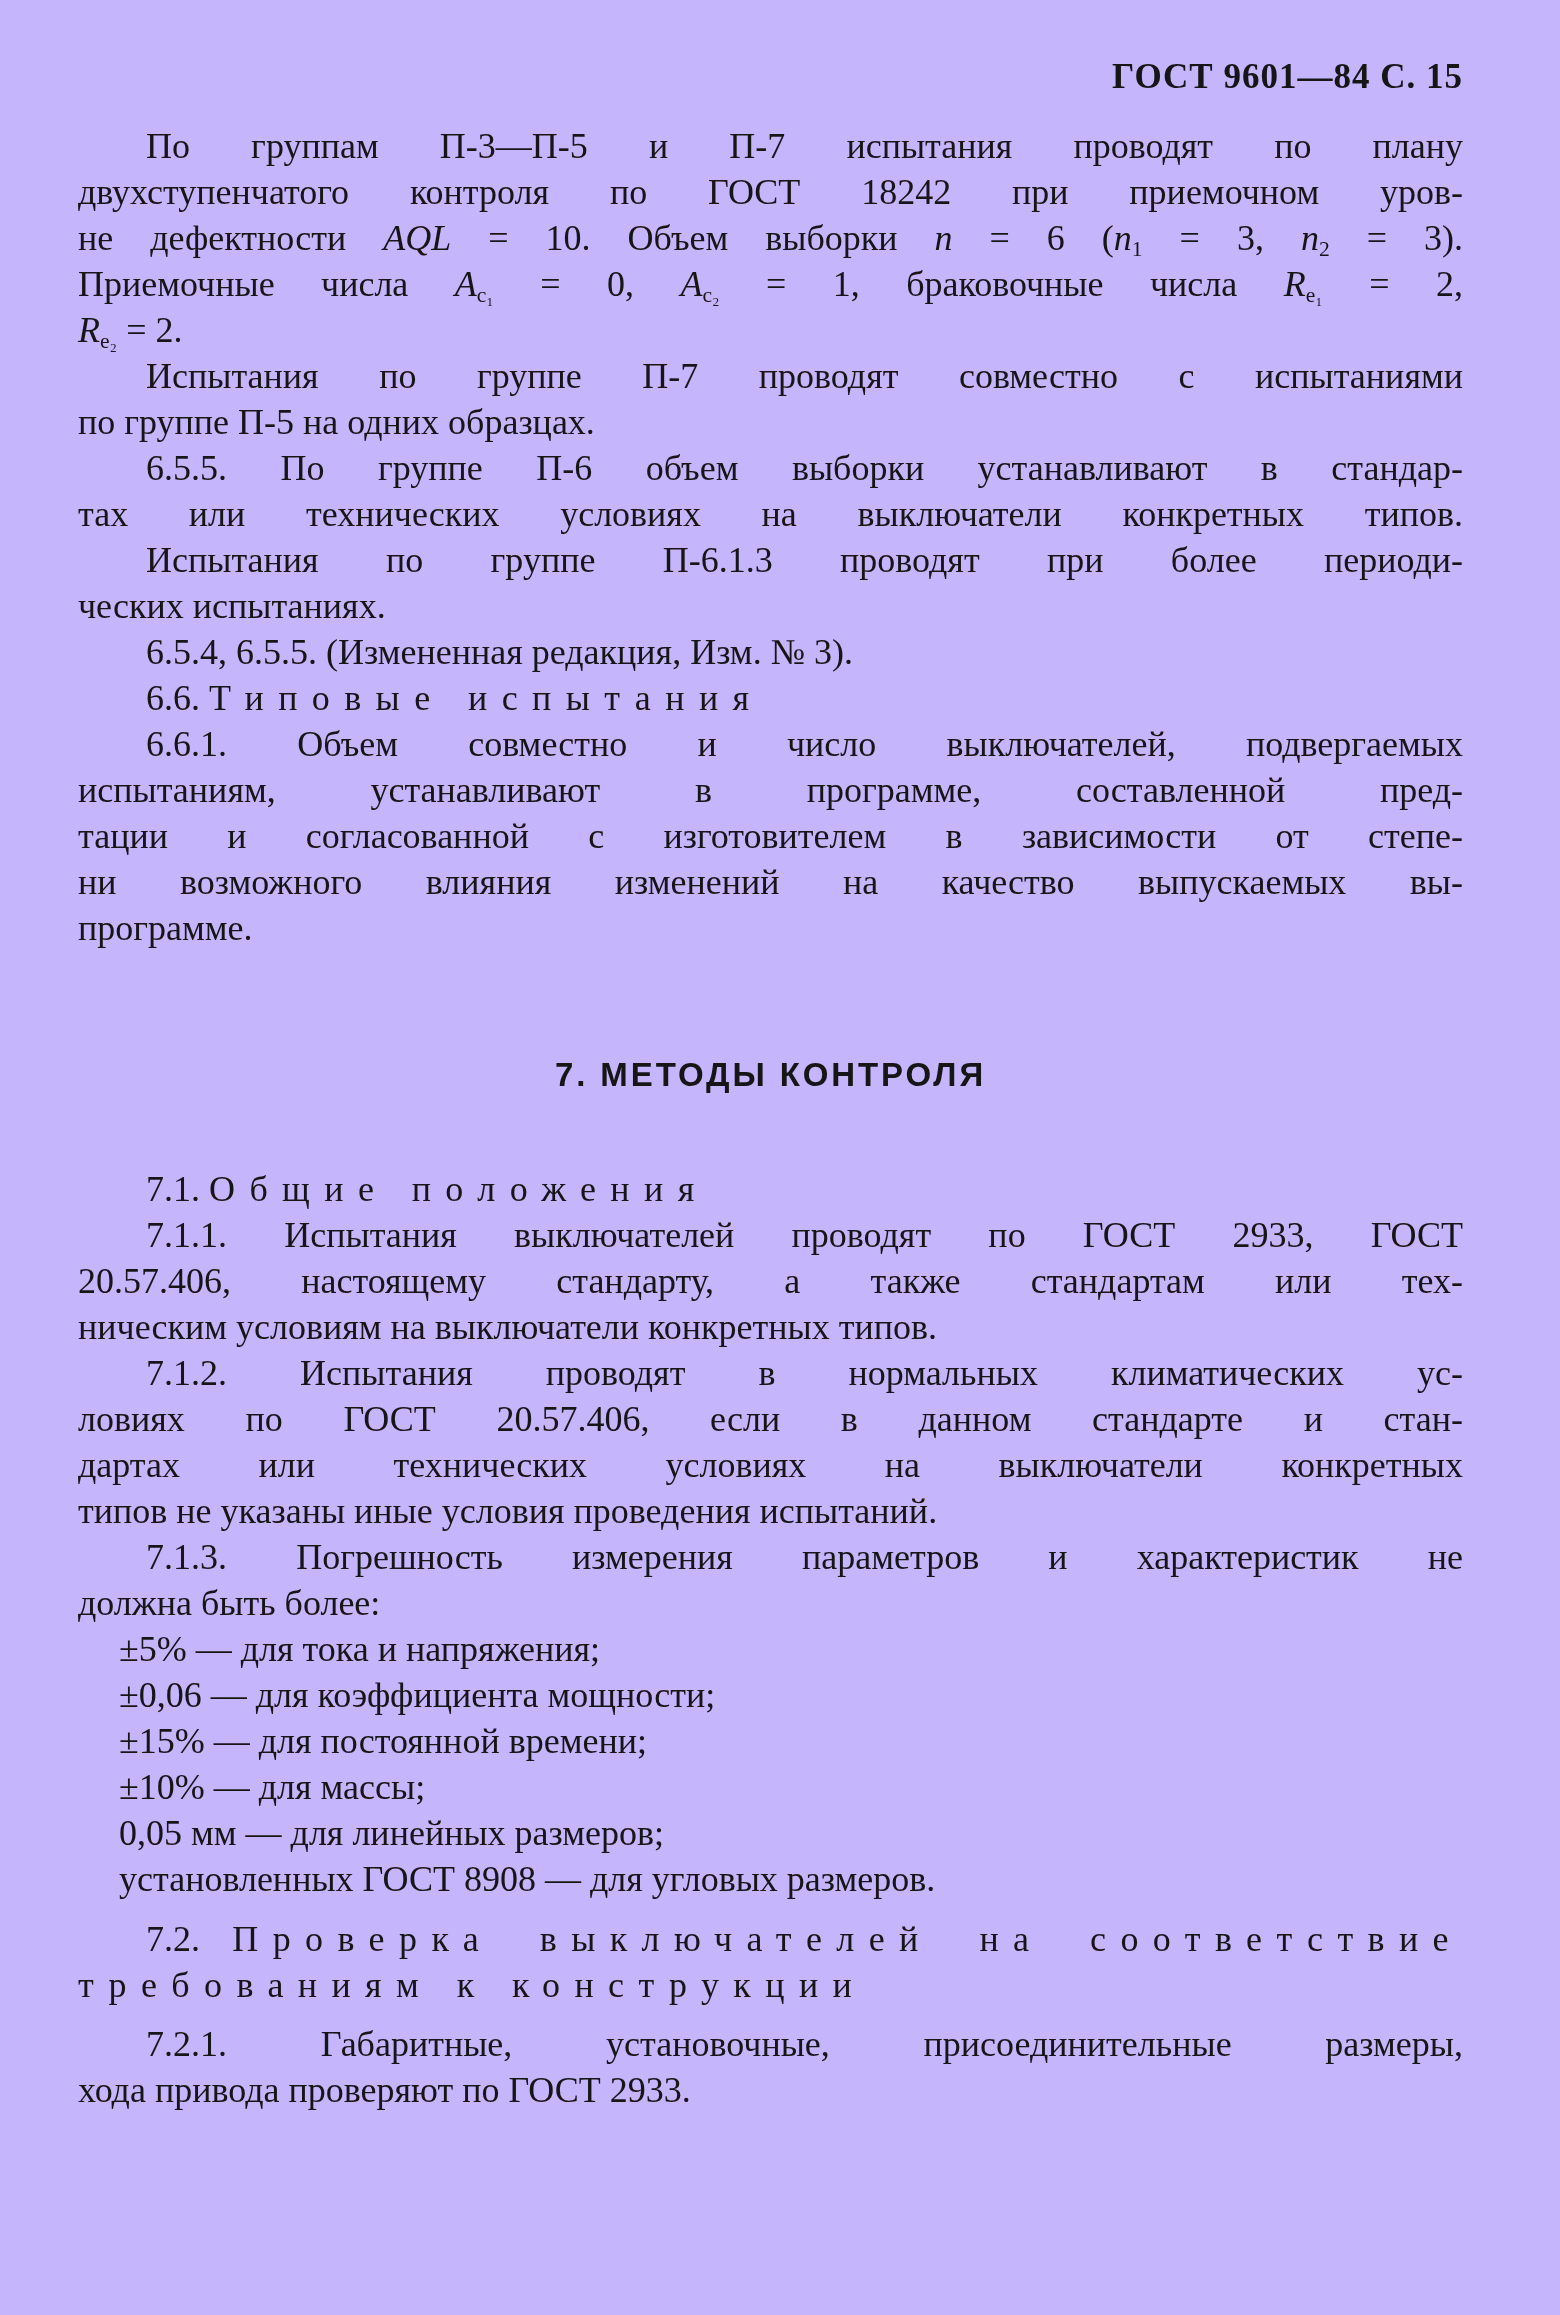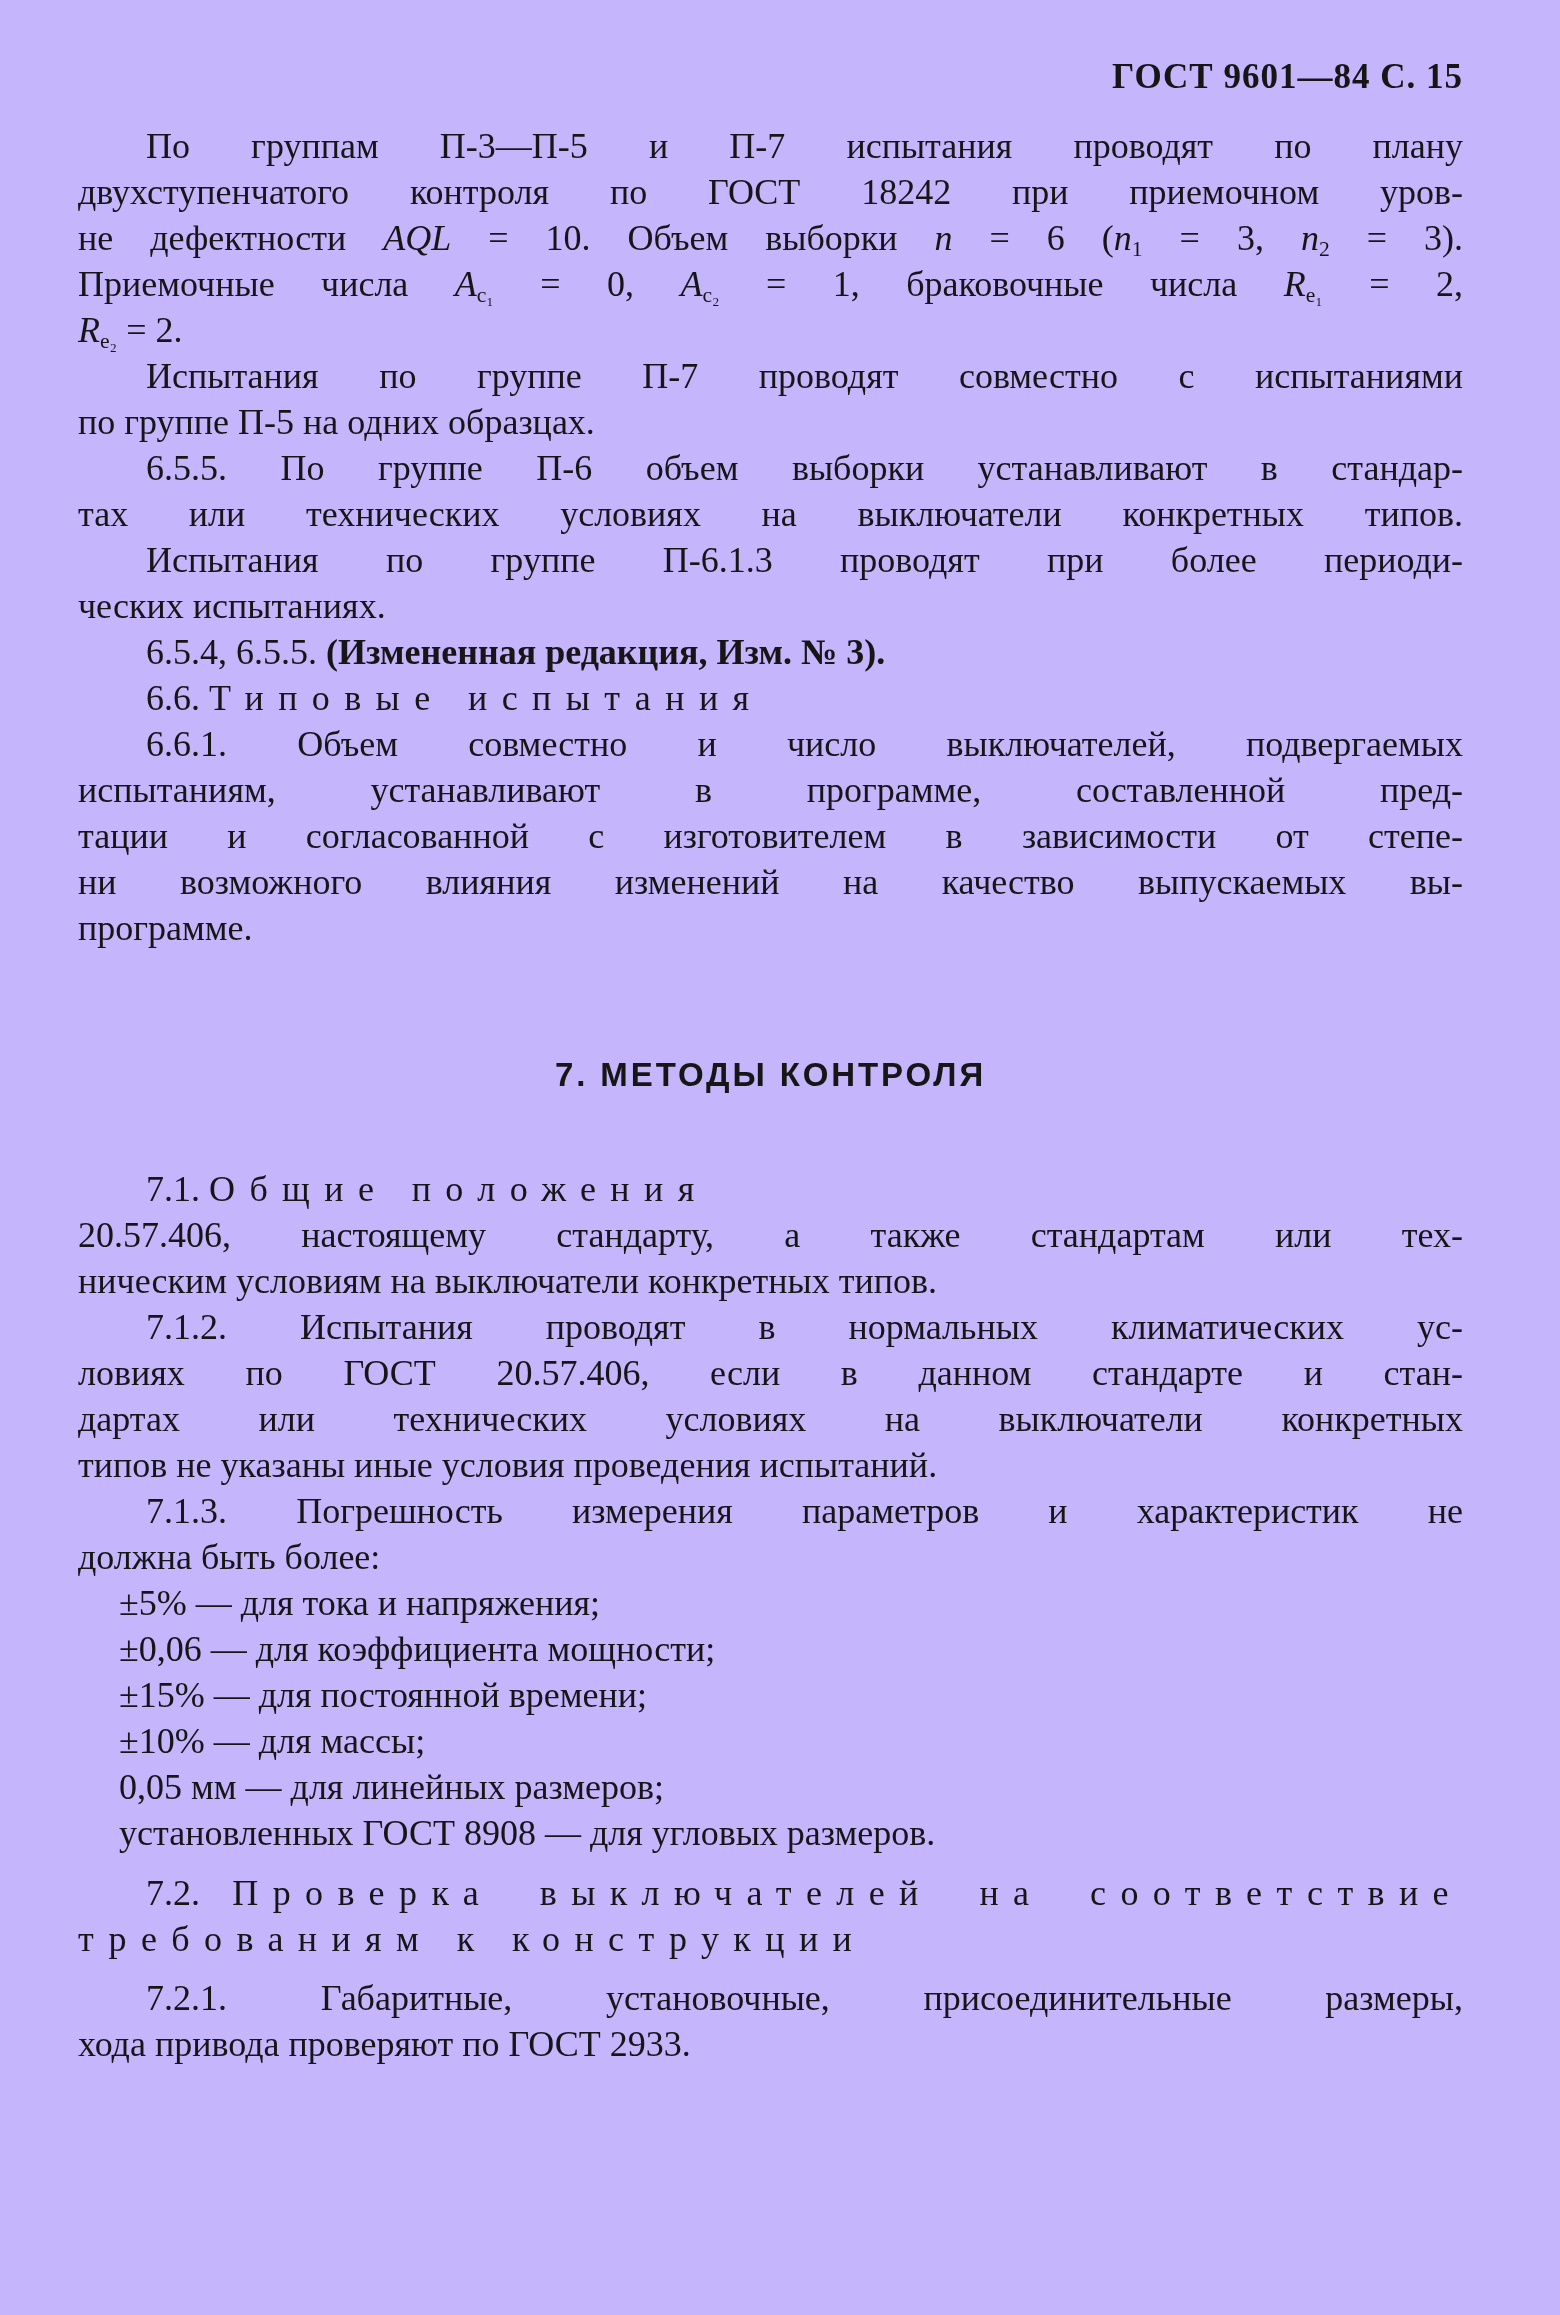--- a/index.html
+++ b/index.html
@@ -30,21 +30,21 @@
   }
 
   .ln { min-height: 46px; }
   .j { text-align: justify; text-align-last: justify; }
   .ind { text-indent: 68px; }
   .lst { padding-left: 41px; }
   .mt { margin-top: 13.7px; }
 
   .var { font-style: italic; }
   sub { font-size: 0.6em; vertical-align: -0.28em; line-height: 0; }
-  .bold { font-weight: 700; }
+  .bold { font-weight: 400; }
   .sp { letter-spacing: 0.40em; }
 
   .heading {
     text-align: center;
     font-family: "Liberation Sans", "DejaVu Sans", sans-serif;
     font-weight: 700;
     font-size: 33px;
     letter-spacing: 2.9px;
     margin-top: 101px;
     margin-bottom: 68px;
@@ -84,20 +84,21 @@
     <div class="ln j ind">6.6.1. Объем совместно и число выключателей, подвергаемых</div>
     <div class="ln j">испытаниям, устанавливают в программе, составленной пред-</div>
     <div class="ln j">тации и согласованной с изготовителем в зависимости от степе-</div>
     <div class="ln j">ни возможного влияния изменений на качество выпускаемых вы-</div>
     <div class="ln">программе.</div>
 
     <div class="heading">7. МЕТОДЫ КОНТРОЛЯ</div>
 
     <div class="ln ind"><span>7.1. </span><span class="sp">Общие положения</span></div>
 
+    <div class="ln j ind">7.1.1. Испытания выключателей проводят по ГОСТ 2933, ГОСТ</div>
     <div class="ln j">20.57.406, настоящему стандарту, а также стандартам или тех-</div>
     <div class="ln">ническим условиям на выключатели конкретных типов.</div>
 
     <div class="ln j ind">7.1.2. Испытания проводят в нормальных климатических ус-</div>
     <div class="ln j">ловиях по ГОСТ 20.57.406, если в данном стандарте и стан-</div>
     <div class="ln j">дартах или технических условиях на выключатели конкретных</div>
     <div class="ln">типов не указаны иные условия проведения испытаний.</div>
 
     <div class="ln j ind">7.1.3. Погрешность измерения параметров и характеристик не</div>
     <div class="ln">должна быть более:</div>

